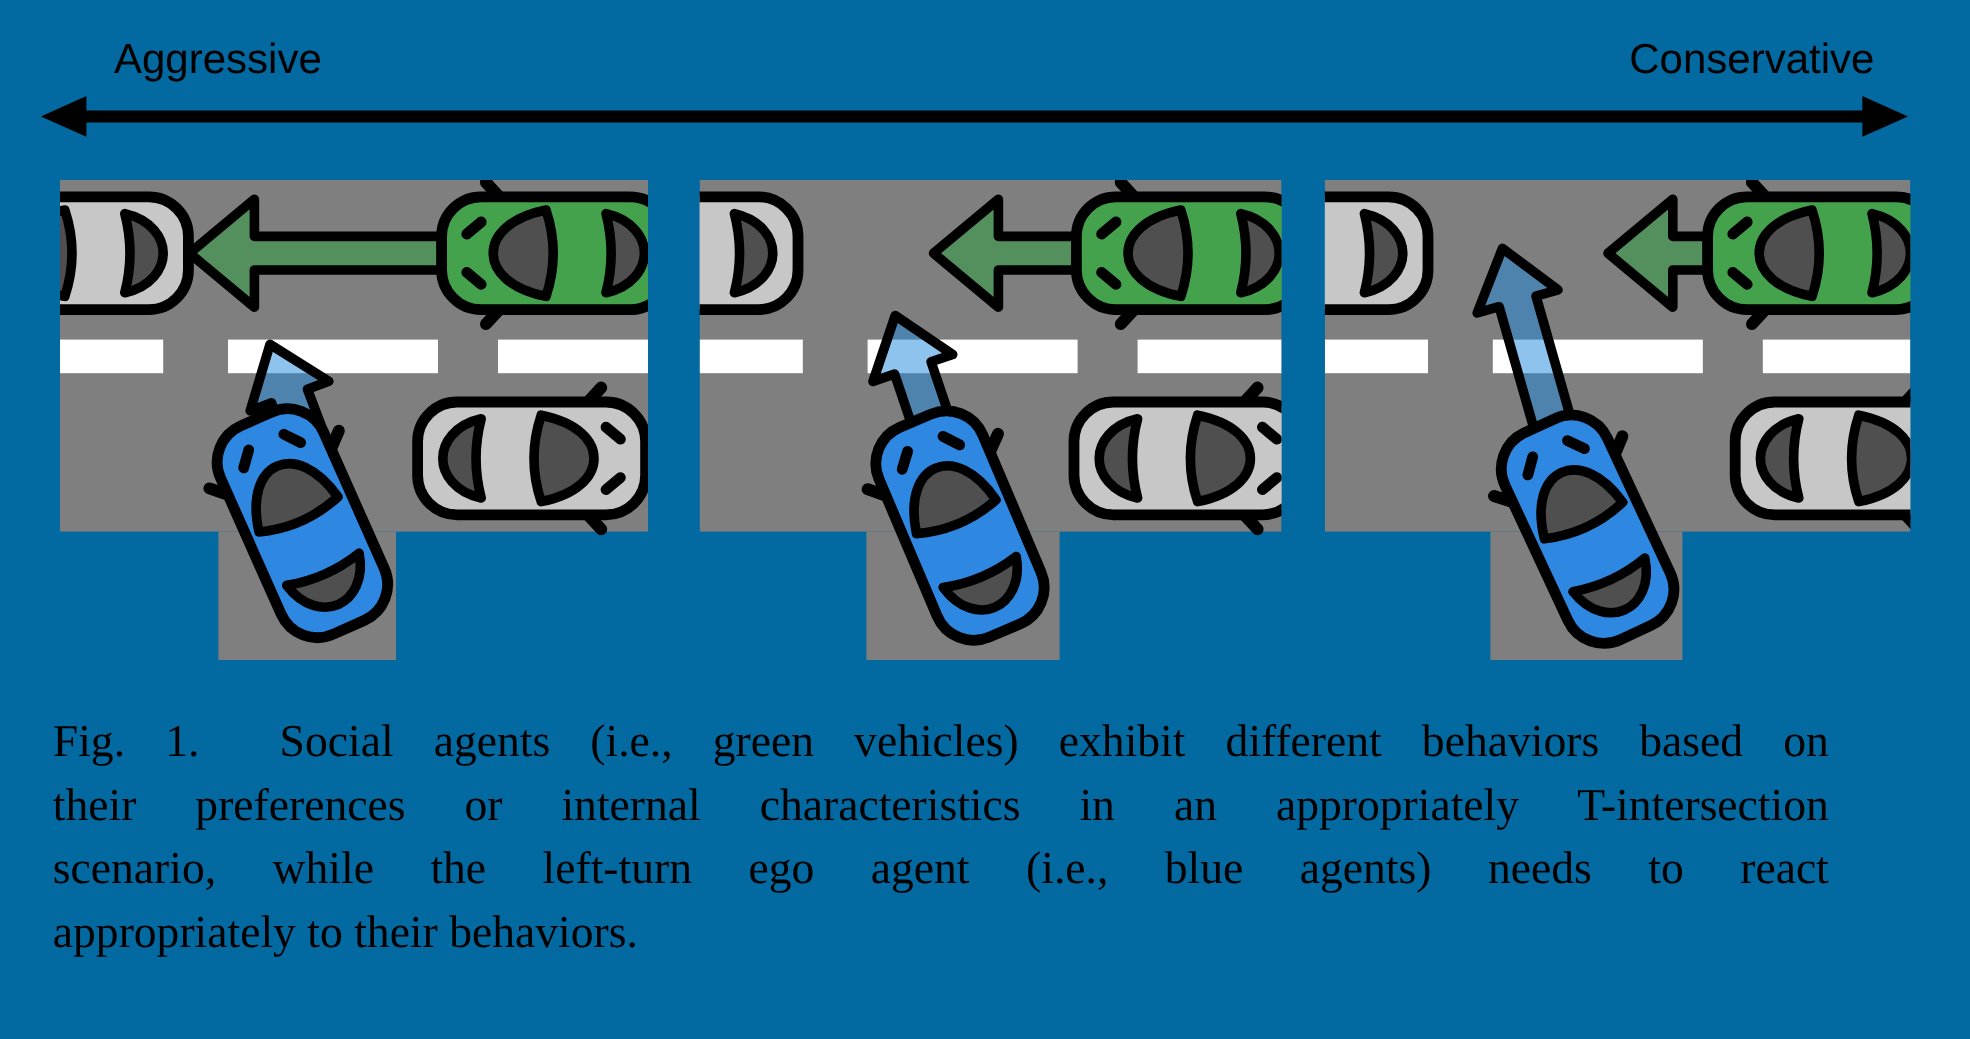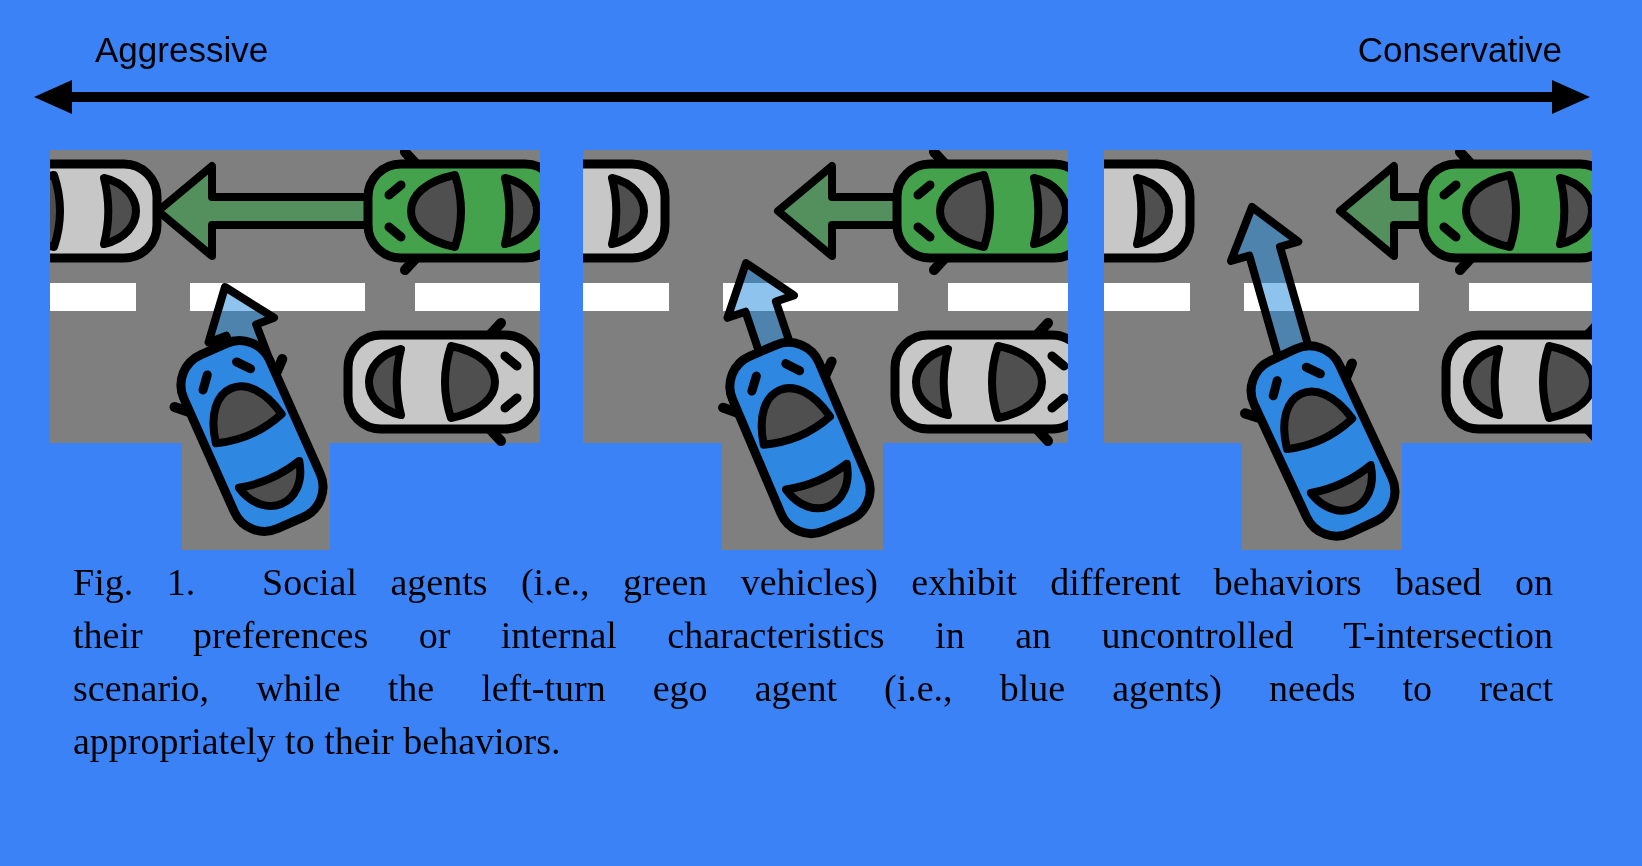--- a/index.html
+++ b/index.html
@@ -1,32 +1,31 @@
 <!DOCTYPE html>
 <html><head>
 <meta charset="utf-8">
 <style>
   html,body { margin:0; padding:0; background:#ffffff; }
   .page {
-    position:relative; width:1642px; height:866px; background:#3b82f6;
+    position:relative; width:1642px; height:866px; background:#0369a1;
     overflow:hidden; font-family:"Liberation Sans", sans-serif;
   }
   .spectrum-label {
     position:absolute; top:30px; font-size:35px; color:#000;
     font-family:"Liberation Sans", sans-serif;
   }
   .spectrum-label.left  { left:95px; }
   .spectrum-label.right { right:80px; }
   .axis-arrow { position:absolute; left:0; top:78px; }
   .panel-wrap { position:absolute; top:150px; }
   .caption {
-    position:absolute; left:44px; top:556px; width:1480px;
+    position:absolute; left:44px; top:592px; width:1480px;
     font-family:"Liberation Serif", serif; font-size:38px; line-height:53px;
     color:#000;
-    margin-left:29px;
   }
   .cap-line { text-align:justify; text-align-last:justify; }
   .cap-line.last { text-align:right; text-align-last:left; }
 </style>
 </head>
 <body>
 
 <div class="page">
 
   <span class="spectrum-label left">Aggressive</span>
@@ -181,18 +180,18 @@
     <path d="M 8 -36 C 38 -30 52 -15 52 0 C 52 15 38 30 8 36 C 0 12 0 -12 8 -36 Z" fill="#4f4f4f" stroke-width="8"></path>
     <path d="M -42 -33 C -64 -28 -74 -13 -74 0 C -74 13 -64 28 -42 33 C -48 10 -48 -10 -42 -33 Z" fill="#4f4f4f" stroke-width="8"></path>
     <line x1="62" y1="-26" x2="74" y2="-16" stroke-width="9"></line>
     <line x1="62" y1="26" x2="74" y2="16" stroke-width="9"></line>
   </g>
         </svg></div>
     </div>
 
   <div class="caption">
     <div class="cap-line">Fig. 1.&nbsp; Social agents (i.e., green vehicles) exhibit different behaviors based on</div>
-    <div class="cap-line">their preferences or internal characteristics in an uncontrolled T-intersection</div>
+    <div class="cap-line">their preferences or internal characteristics in an appropriately T-intersection</div>
     <div class="cap-line">scenario, while the left-turn ego agent (i.e., blue agents) needs to react</div>
     <div class="cap-line last">appropriately to their behaviors.</div>
   </div>
 
 </div>
 
 </body></html>

